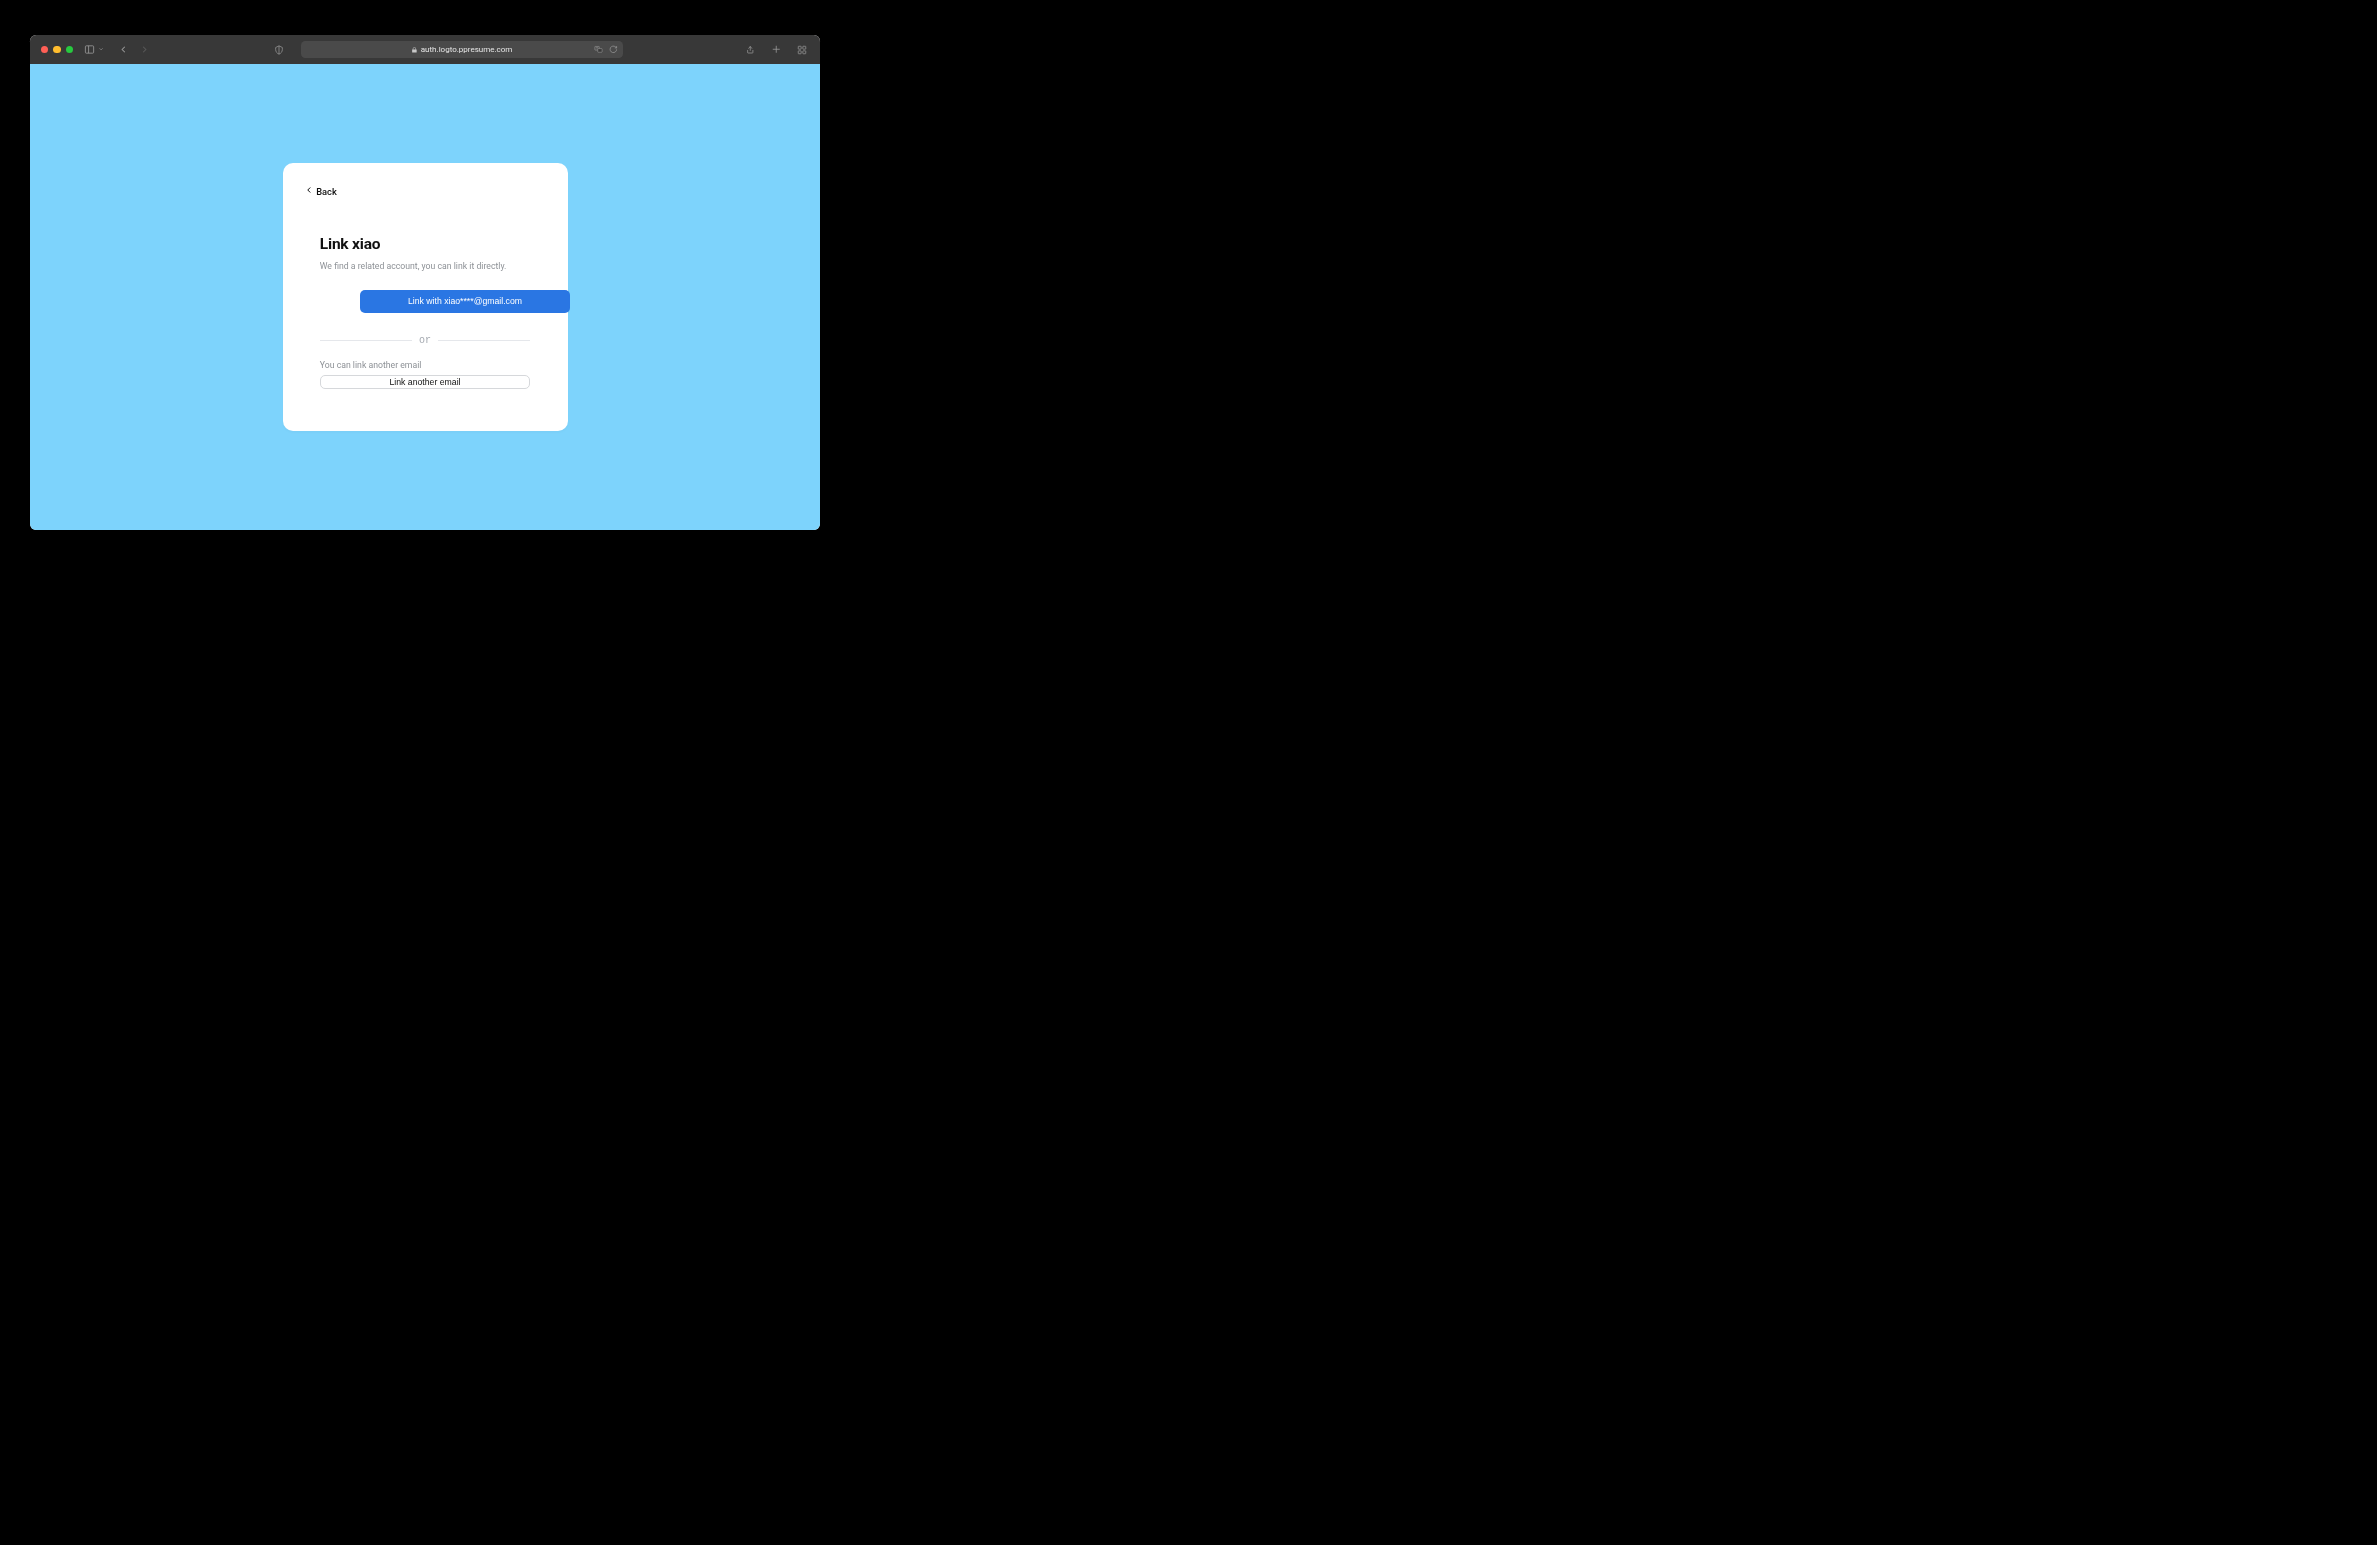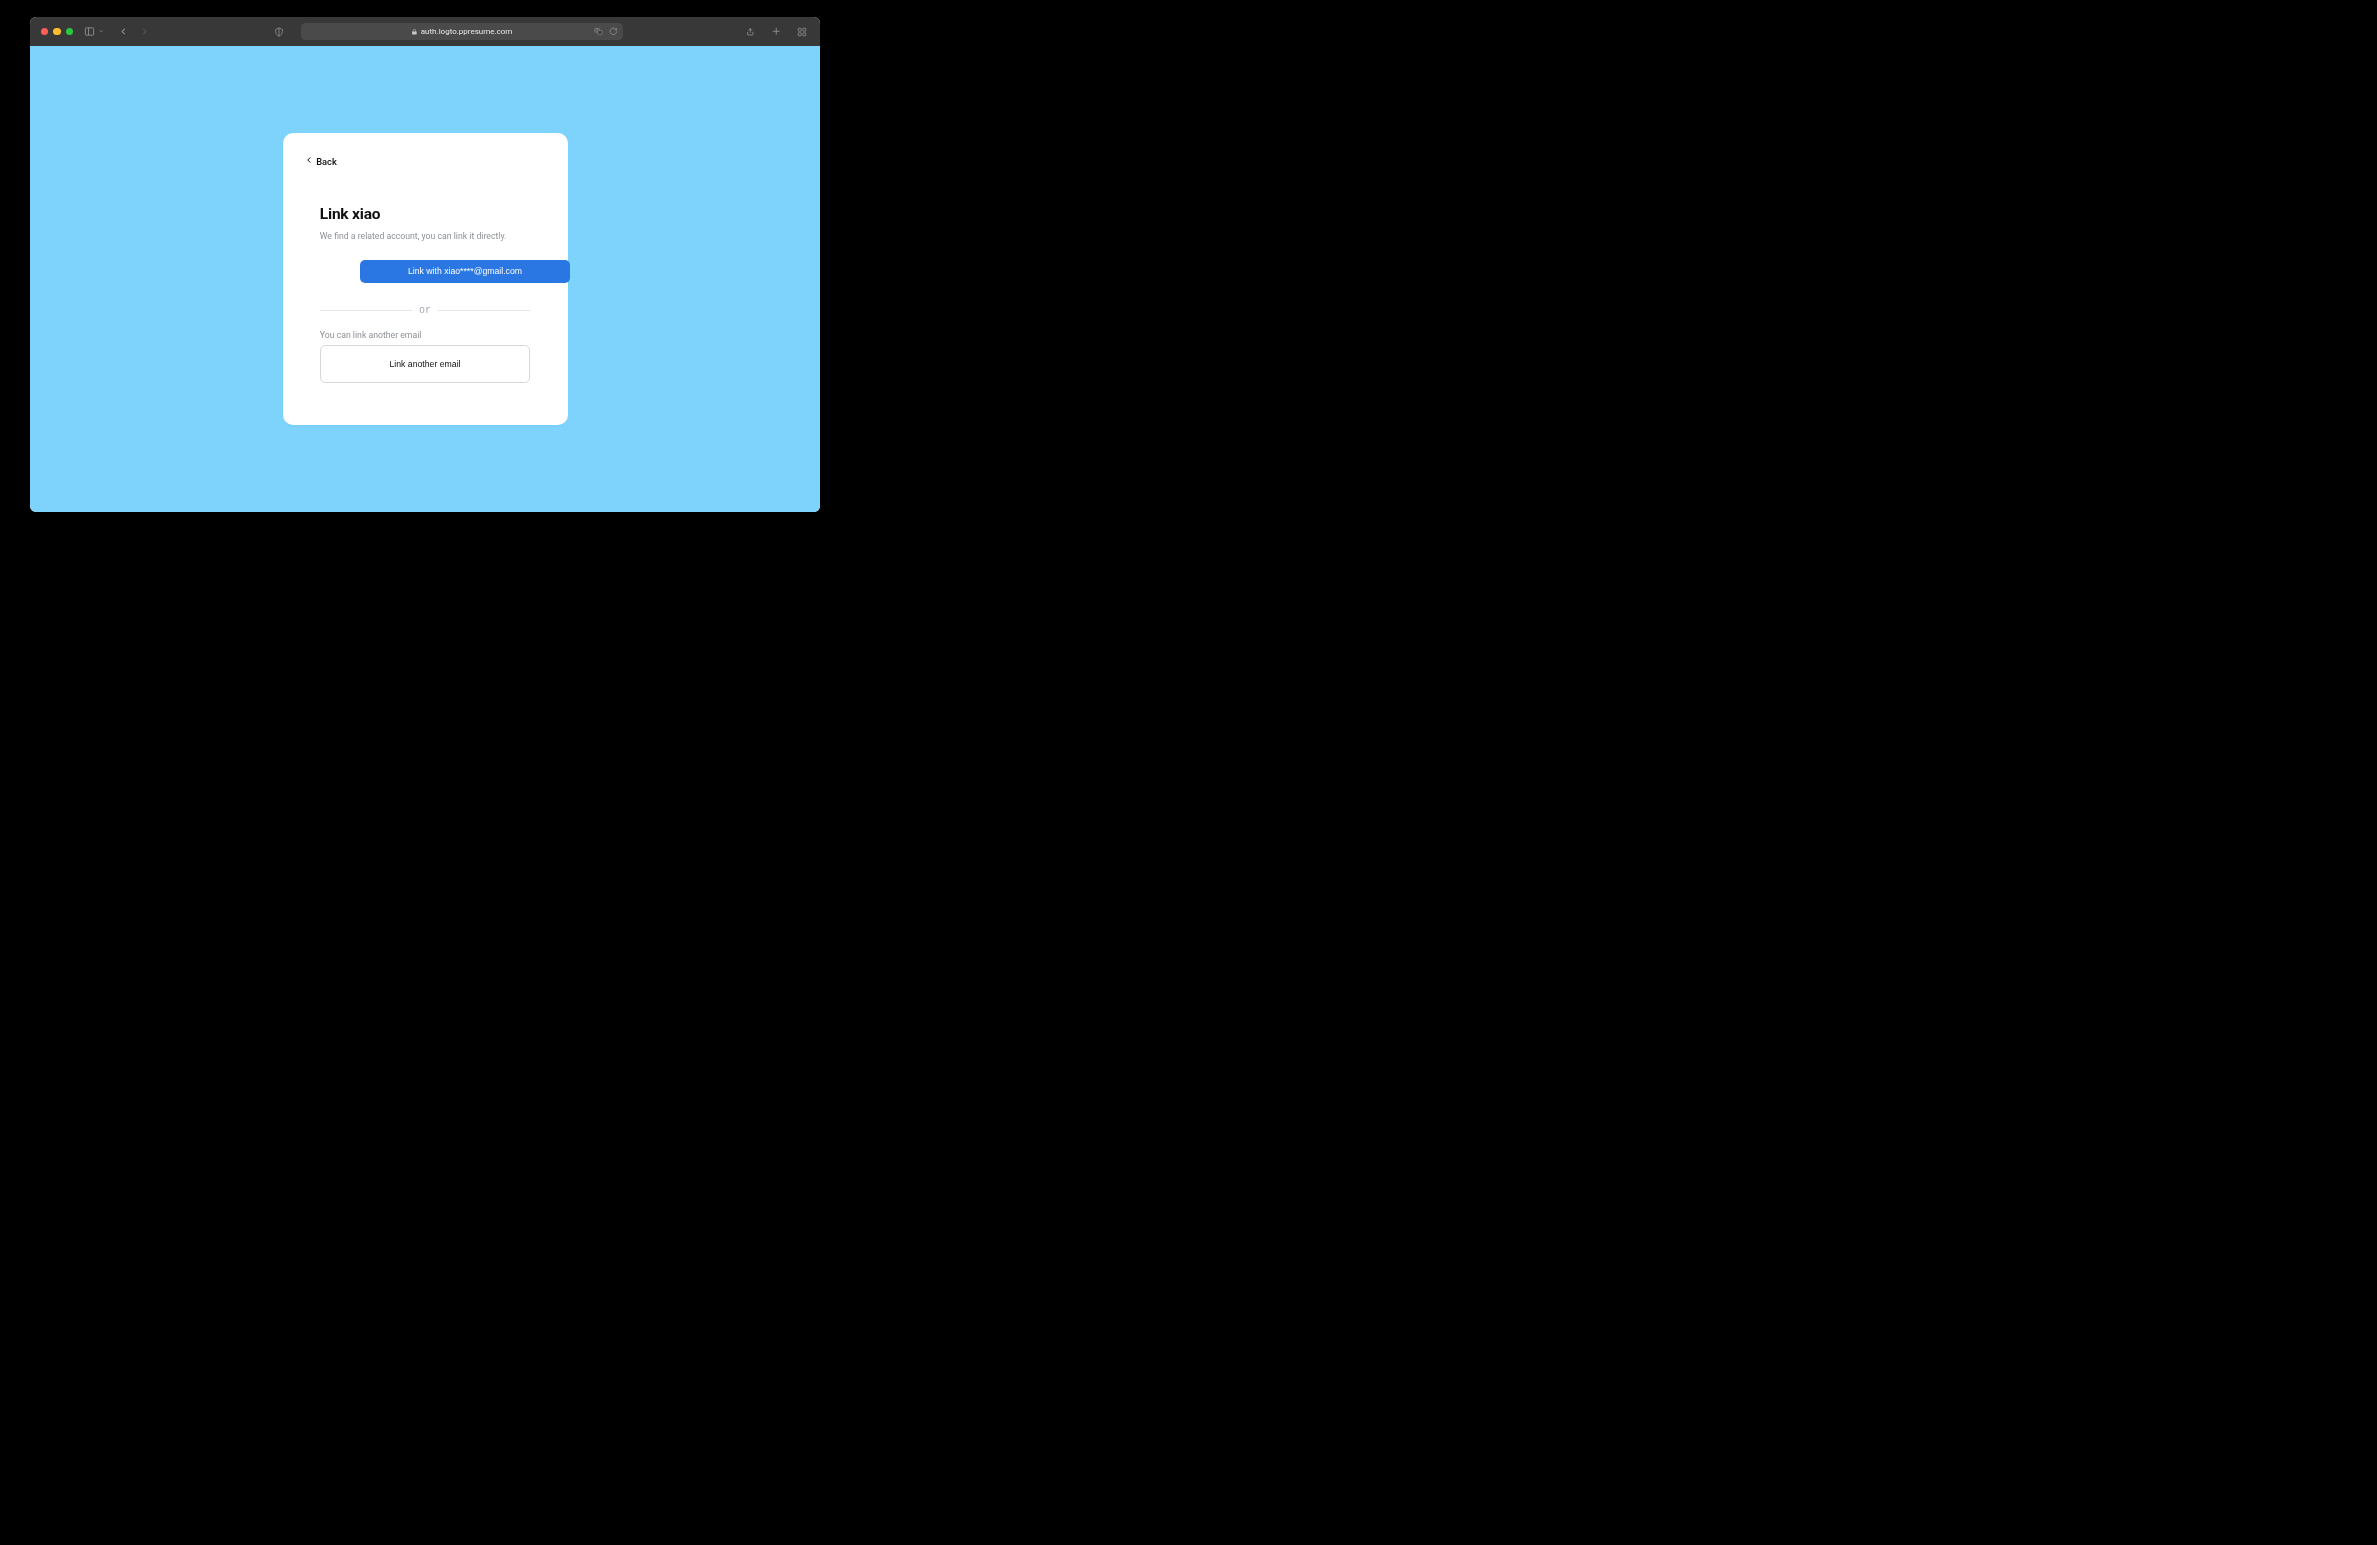--- a/index.html
+++ b/index.html
@@ -11,21 +11,21 @@
     body {
       font-family: -apple-system, BlinkMacSystemFont, "Segoe UI", Roboto, Helvetica, Arial, sans-serif;
       background: #000;
       width: 849px;
       height: 552px;
       overflow: hidden;
     }
 
     .browser-window {
       position: absolute;
-      top: 17px;
+      top: 35px;
       left: 30px;
       width: 790px;
       height: 495px;
       border-radius: 6.2px;
       overflow: hidden;
       background: #f3f4f5;
       display: flex;
       flex-direction: column;
       justify-content: flex-end;
     }
@@ -203,21 +203,21 @@
     }
 
     .secondary-sub {
       font-size: 8.7px;
       color: #8d9196;
       margin-top: 13.6px;
     }
 
     .secondary-btn {
       width: 100%;
-      height: 38px;
+      height: 14px;
       background: #fff;
       color: #111;
       border: 0.6px solid #d6d8db;
       border-radius: 5px;
       font-size: 8.7px;
       font-weight: 500;
       cursor: pointer;
       margin-top: 5px;
     }
   </style>

